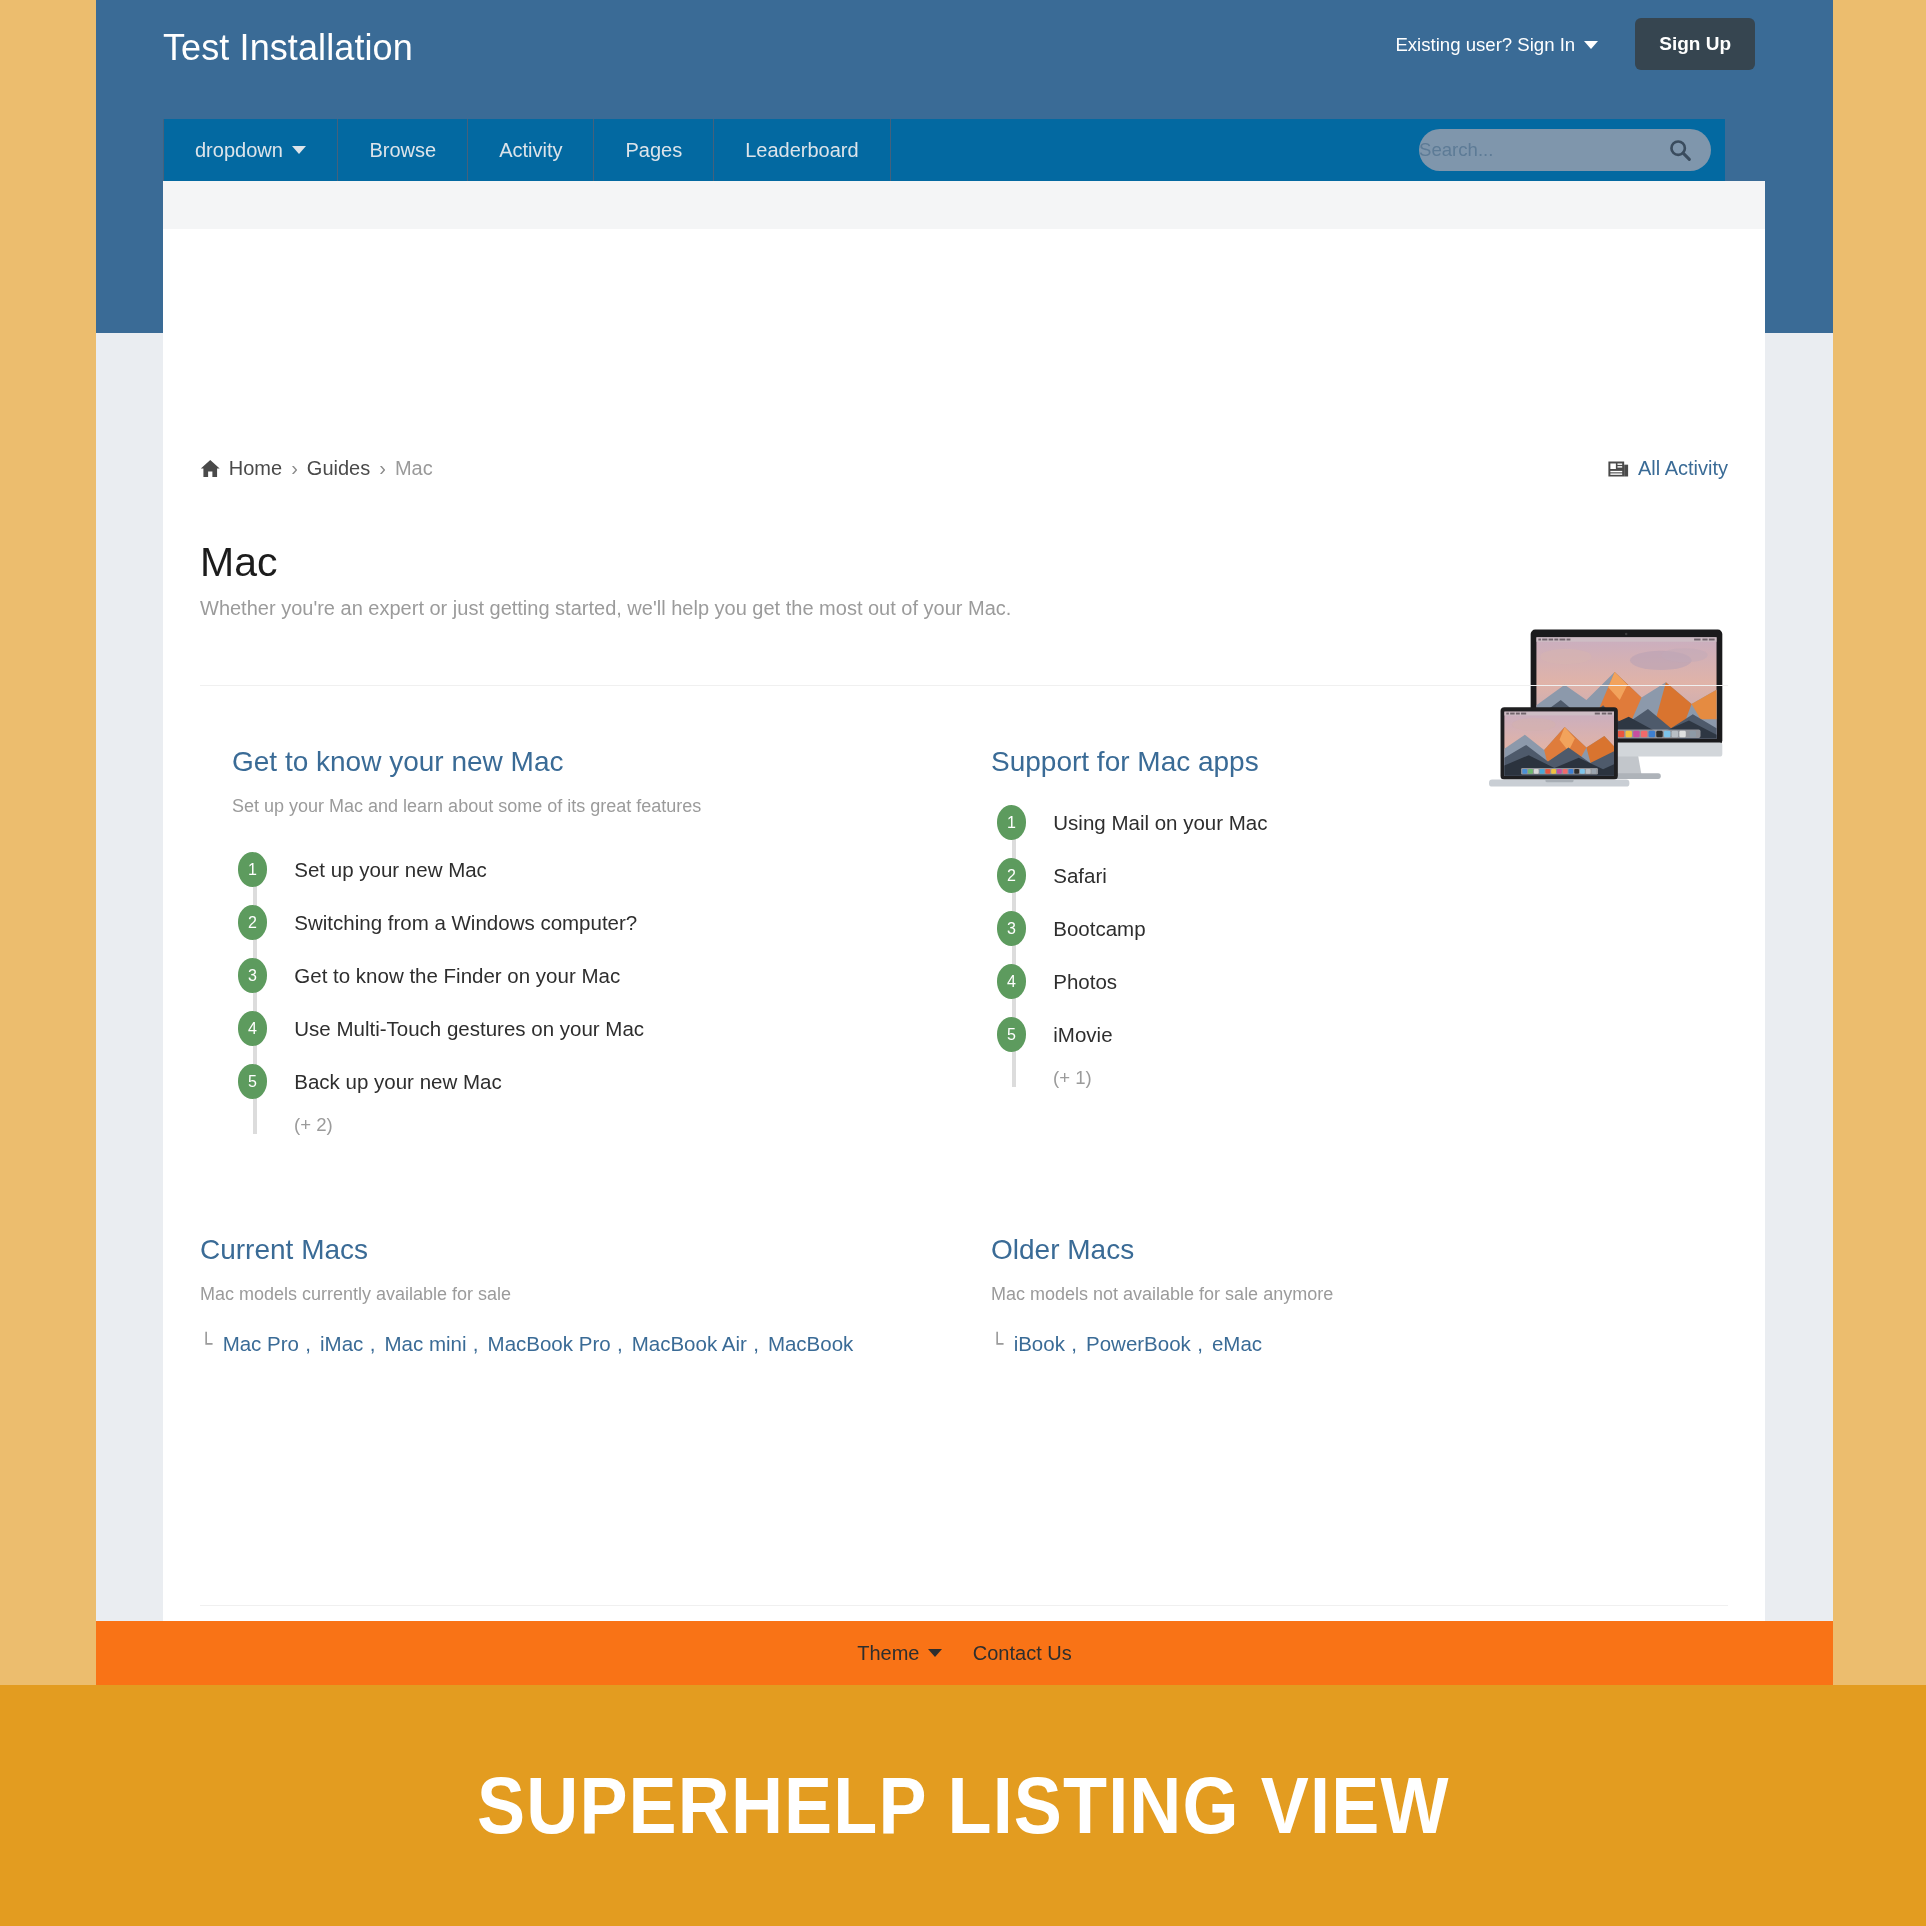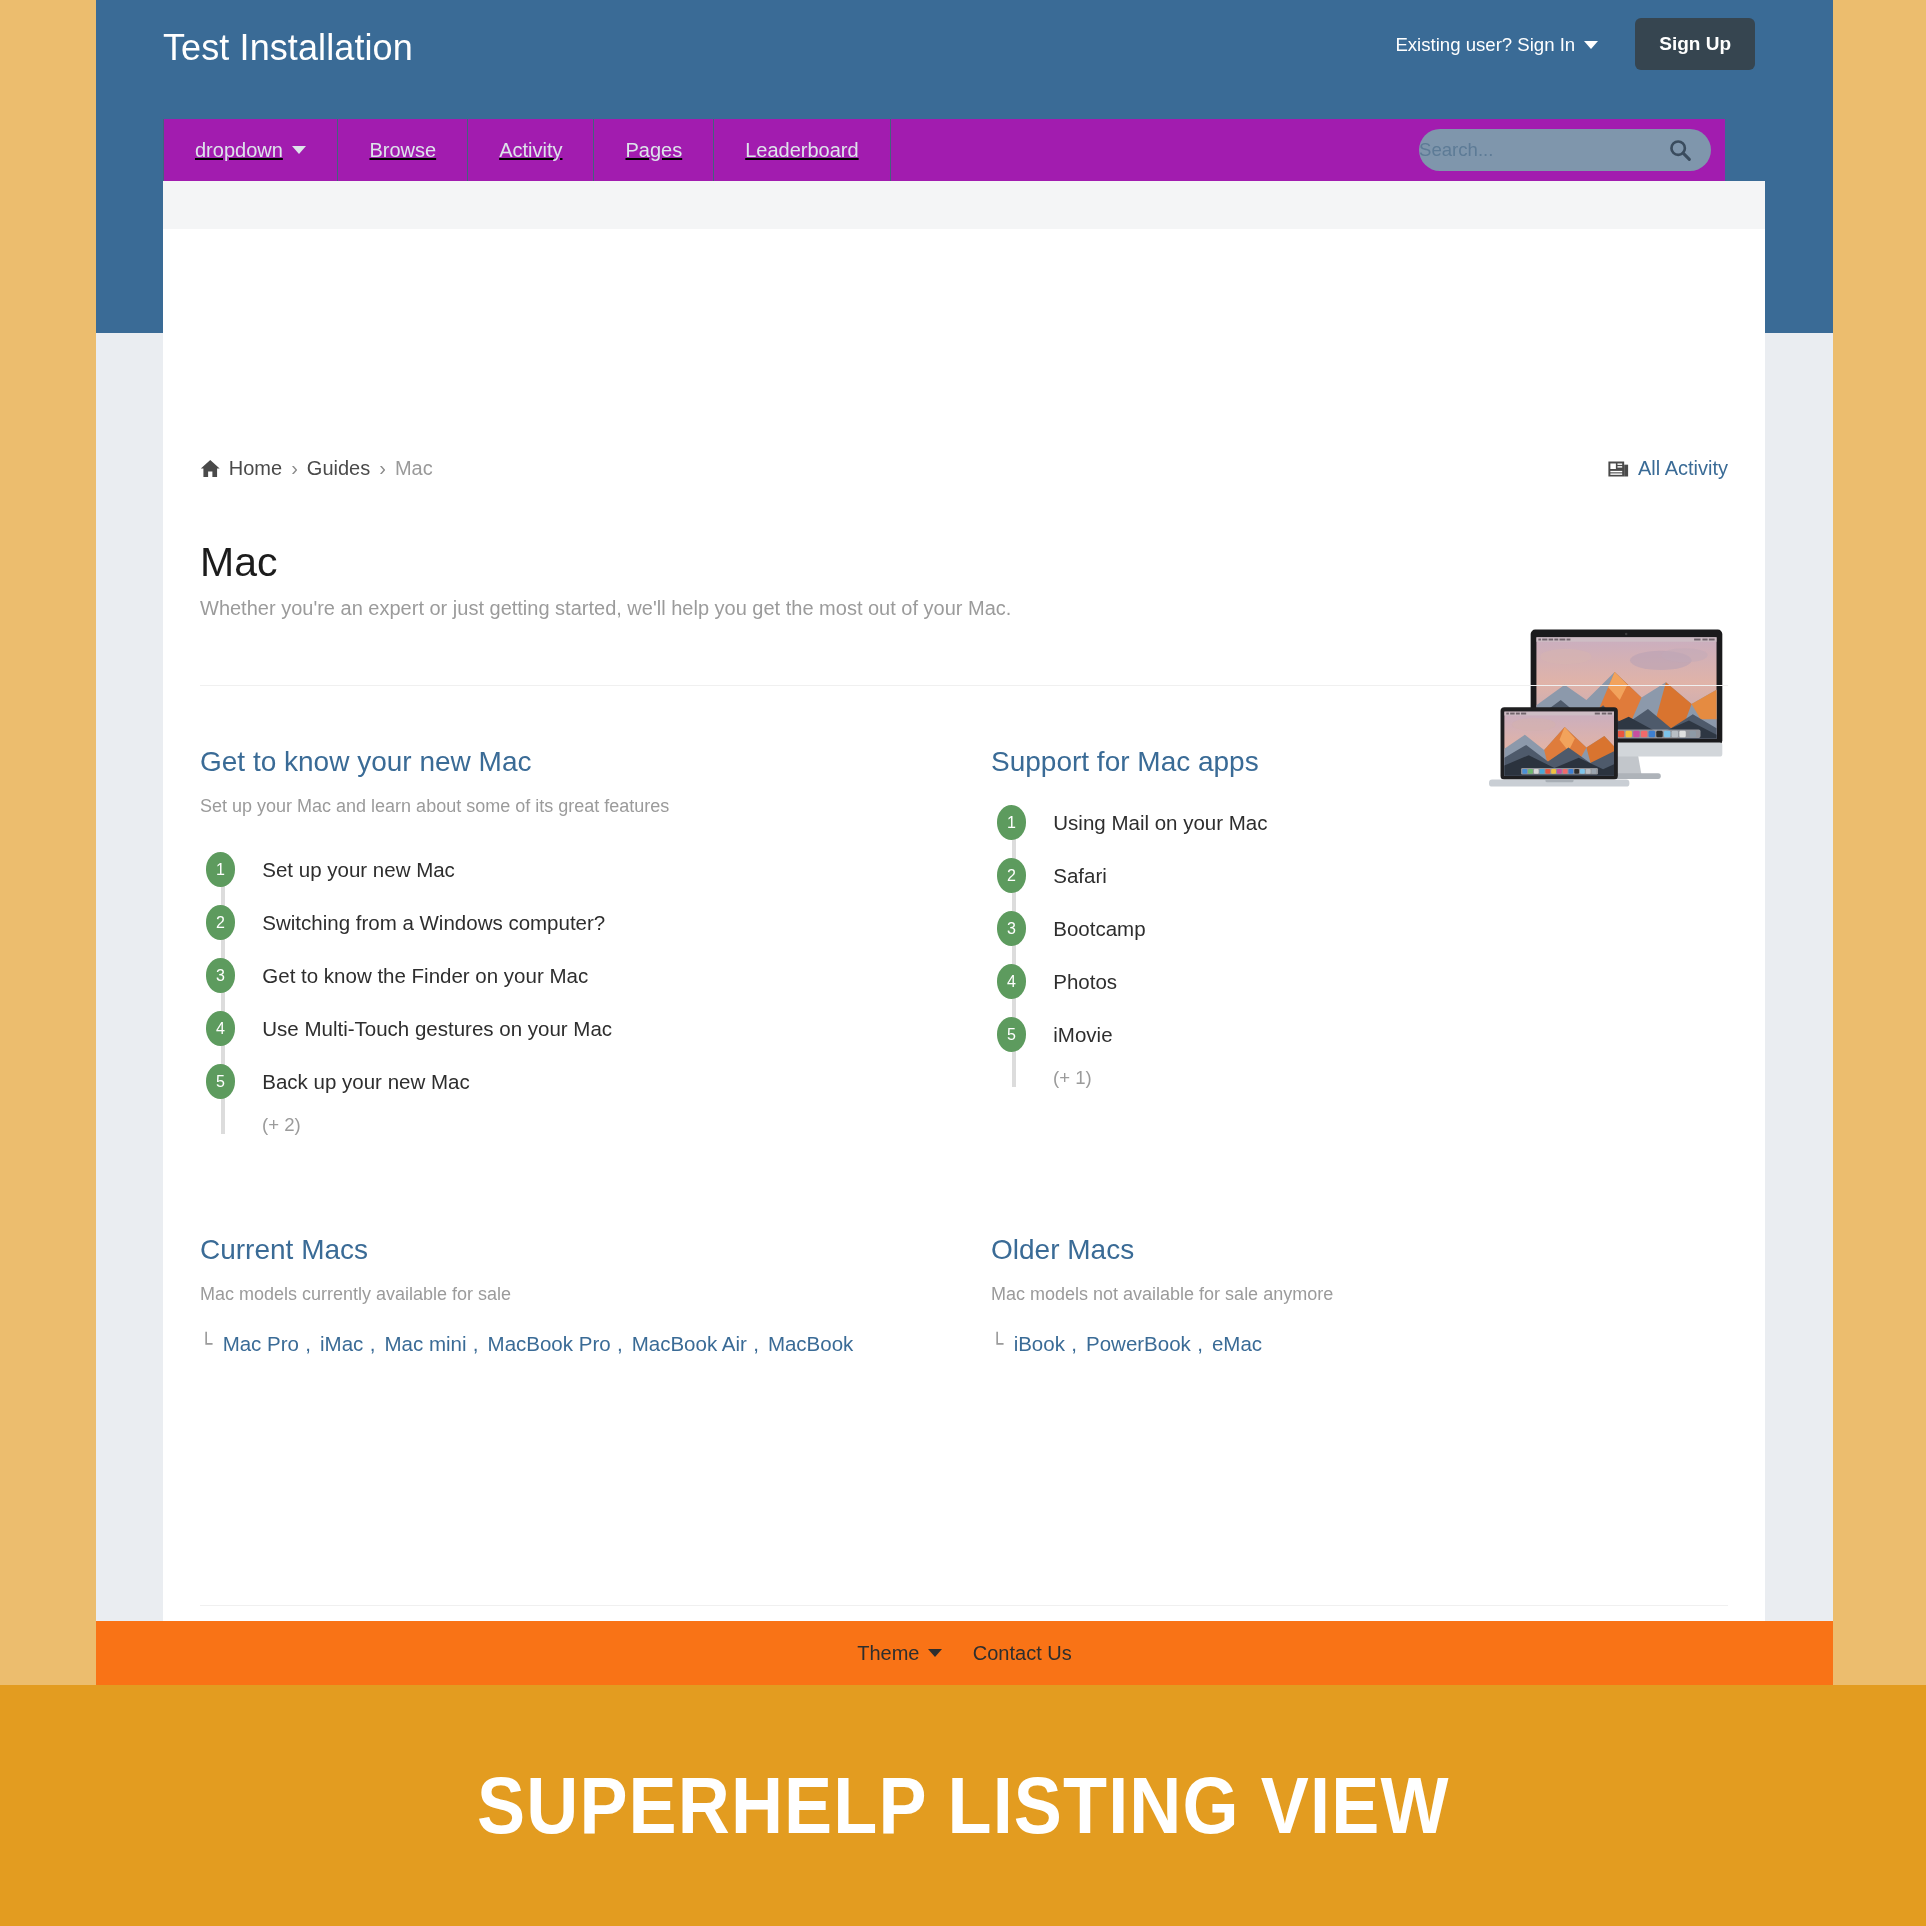--- a/index.html
+++ b/index.html
@@ -52,22 +52,22 @@
     font-size: 19px; font-weight: bold;
     padding: 14.8px 24px; border-radius: 6px;
     border: none; cursor: pointer; white-space: nowrap;
     font-family: "Liberation Sans", sans-serif;
   }
 
   
   #navbar {
     position: absolute; left: 67px; top: 119px;
     width: 1562px; height: 62px;
-    background: #a21caf;
-    display: flex; align-items: stretch; text-decoration: underline;
+    background: #0369a1;
+    display: flex; align-items: stretch;
   }
   .nav-tab {
     display: flex; align-items: center; justify-content: center;
     padding: 0 31px;
     font-size: 20px; color: #dde4ea;
     border-right: 1.3px solid #44617d;
     white-space: nowrap; cursor: pointer;
   }
   .nav-tab:first-child { border-left: 1.3px solid #44617d; }
   .nav-tab .caret-down { margin-left: 9.6px; border-top-color: #dde4ea; }
@@ -414,21 +414,21 @@
             <rect x="151" y="227.5" width="7.5" height="7.5" rx="1.5" fill="#b9bec4"></rect>
             <rect x="160" y="227.5" width="7.5" height="7.5" rx="1.5" fill="#9aa4ae"></rect>
           </g>
           <rect x="0" y="244" width="219" height="11" rx="5" fill="#c9ced4"></rect>
           <rect x="88" y="244" width="44" height="4" rx="2" fill="#a8aeb5"></rect>
         </svg>
       </div>
 
       <div id="hero-divider"></div>
 
-      <div class="section col-left" style="top: 565px;">
+      <div class="section col-left" style="top: 565px; margin-left: 32px;">
         <div class="section-title">Get to know your new Mac</div>
         <div class="section-desc">Set up your Mac and learn about some of its great features</div>
         <ul class="numbered-list">
           <li class="num-item">
             <span class="num-badge">1</span>
             <span class="num-label">Set up your new Mac</span>
           </li>
           <li class="num-item">
             <span class="num-badge">2</span>
             <span class="num-label">Switching from a Windows computer?</span>

